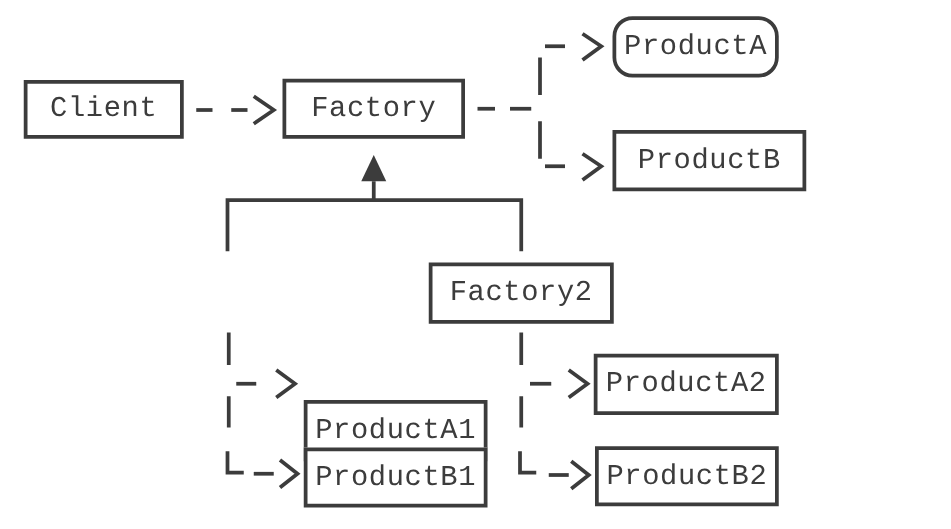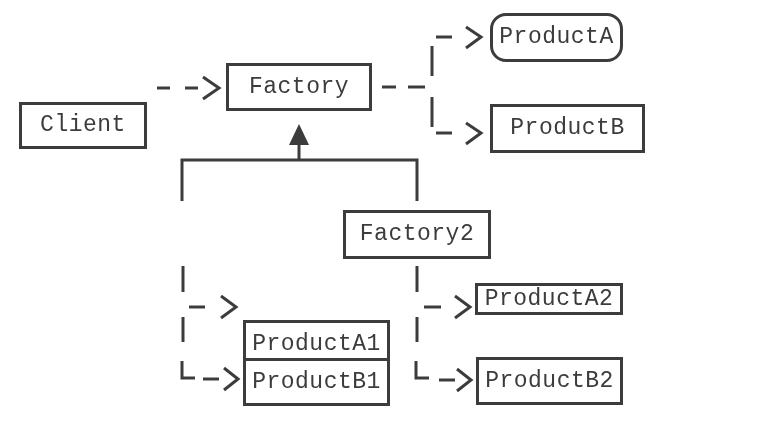--- a/index.html
+++ b/index.html
@@ -30,29 +30,29 @@
     color: #3c3c3c;
     font-size: 23px;
     letter-spacing: 0.5px;
     display: flex;
     align-items: center;
     justify-content: center;
     white-space: nowrap;
     line-height: 1;
   }
   
-  .n-client    { left: 19px;  top: 64px;  width: 128px; height: 47px; margin-top: 38px; }
+  .n-client    { left: 19px;  top: 64px;  width: 128px; height: 47px; }
   .n-factory   { left: 226px; top: 63px;  width: 146px; height: 48px; }
   .n-productA  { left: 490px; top: 13px;  width: 133px; height: 49px; border-radius: 16px; }
   .n-productB  { left: 490px; top: 104px; width: 155px; height: 49px; }
   .n-factory1  { left: 107px; top: 210px; width: 149px; height: 49px; }
   .n-factory2  { left: 343px; top: 210px; width: 148px; height: 49px; }
   .n-productA1 { left: 243px; top: 283px; width: 147px; height: 49px; margin-top: 37px; }
   .n-productB1 { left: 243px; top: 358px; width: 147px; height: 48px; }
-  .n-productA2 { left: 475px; top: 283px; width: 148px; height: 32px; }
+  .n-productA2 { left: 475px; top: 283px; width: 148px; height: 49px; }
   .n-productB2 { left: 476px; top: 357px; width: 147px; height: 48px; }
 
   .stroke {
     stroke: #3c3c3c;
     stroke-width: 3;
     fill: none;
     stroke-linecap: butt;
     stroke-linejoin: miter;
   }
   .fill-tri {

